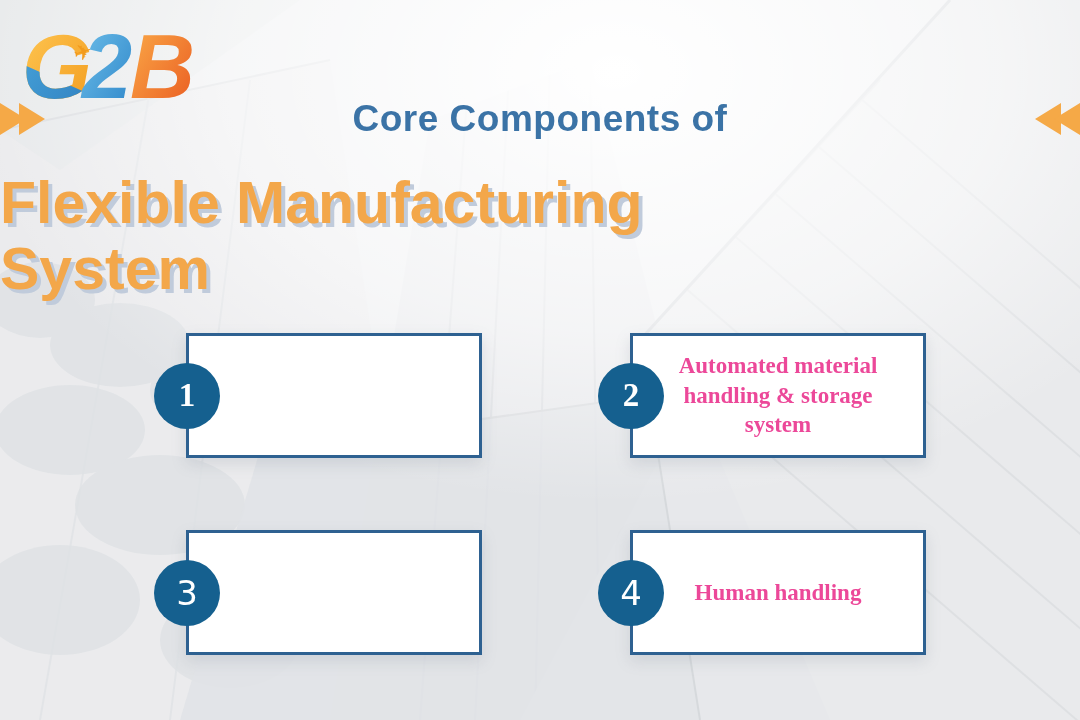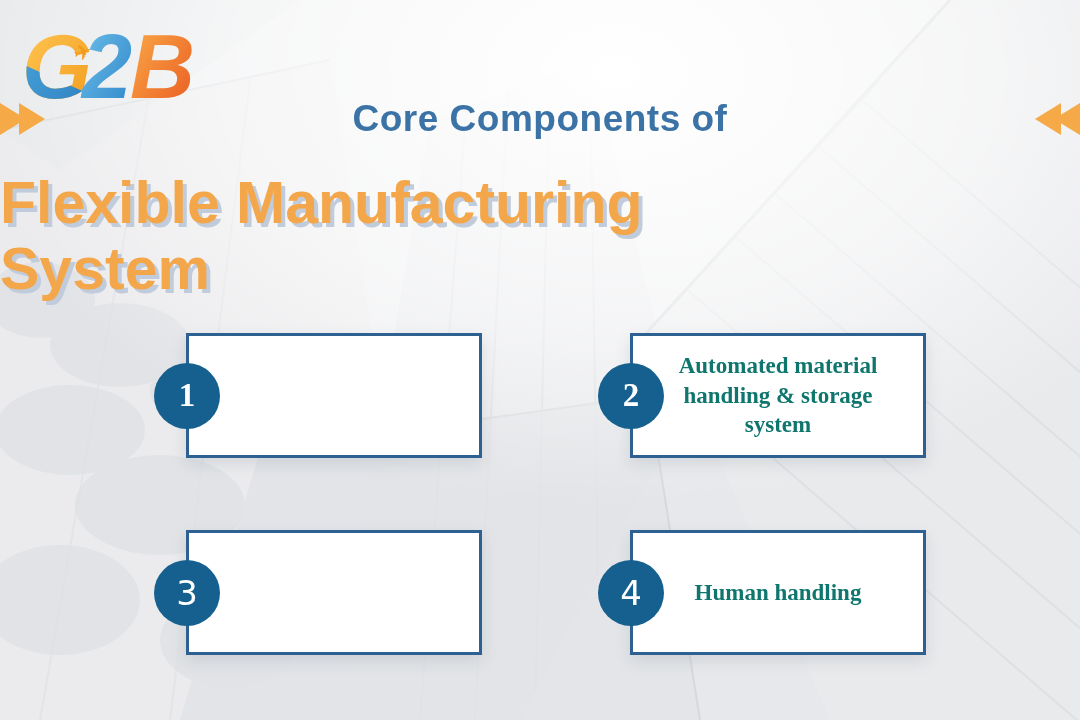--- a/index.html
+++ b/index.html
@@ -36,21 +36,21 @@
     border:3px solid #2E6191;box-sizing:border-box;z-index:2;
     display:flex;align-items:center;justify-content:center;
     box-shadow:0 6px 14px rgba(110,120,140,0.18);
   }
   .card-1{left:186px;top:333px;}
   .card-2{left:630px;top:333px;}
   .card-3{left:186px;top:530px;}
   .card-4{left:630px;top:530px;}
   .card-label{
     font-family:"Liberation Serif",serif;font-weight:bold;
-    font-size:23px;line-height:1.3;color:#0f766e;text-align:center;
+    font-size:23px;line-height:1.3;color:#ec4899;text-align:center;
     white-space:pre-line;padding:0 18px;
   }
   .num-circle{
     position:absolute;left:-35px;top:50%;margin-top:-33px;
     width:66px;height:66px;border-radius:50%;background:#15608F;
     display:flex;align-items:center;justify-content:center;color:#ffffff;
   }
   .num-serif{font-family:"Liberation Serif",serif;font-weight:bold;font-size:33px;}
   .num-sans{font-family:"DejaVu Sans",sans-serif;font-weight:normal;font-size:34px;}
 </style>

